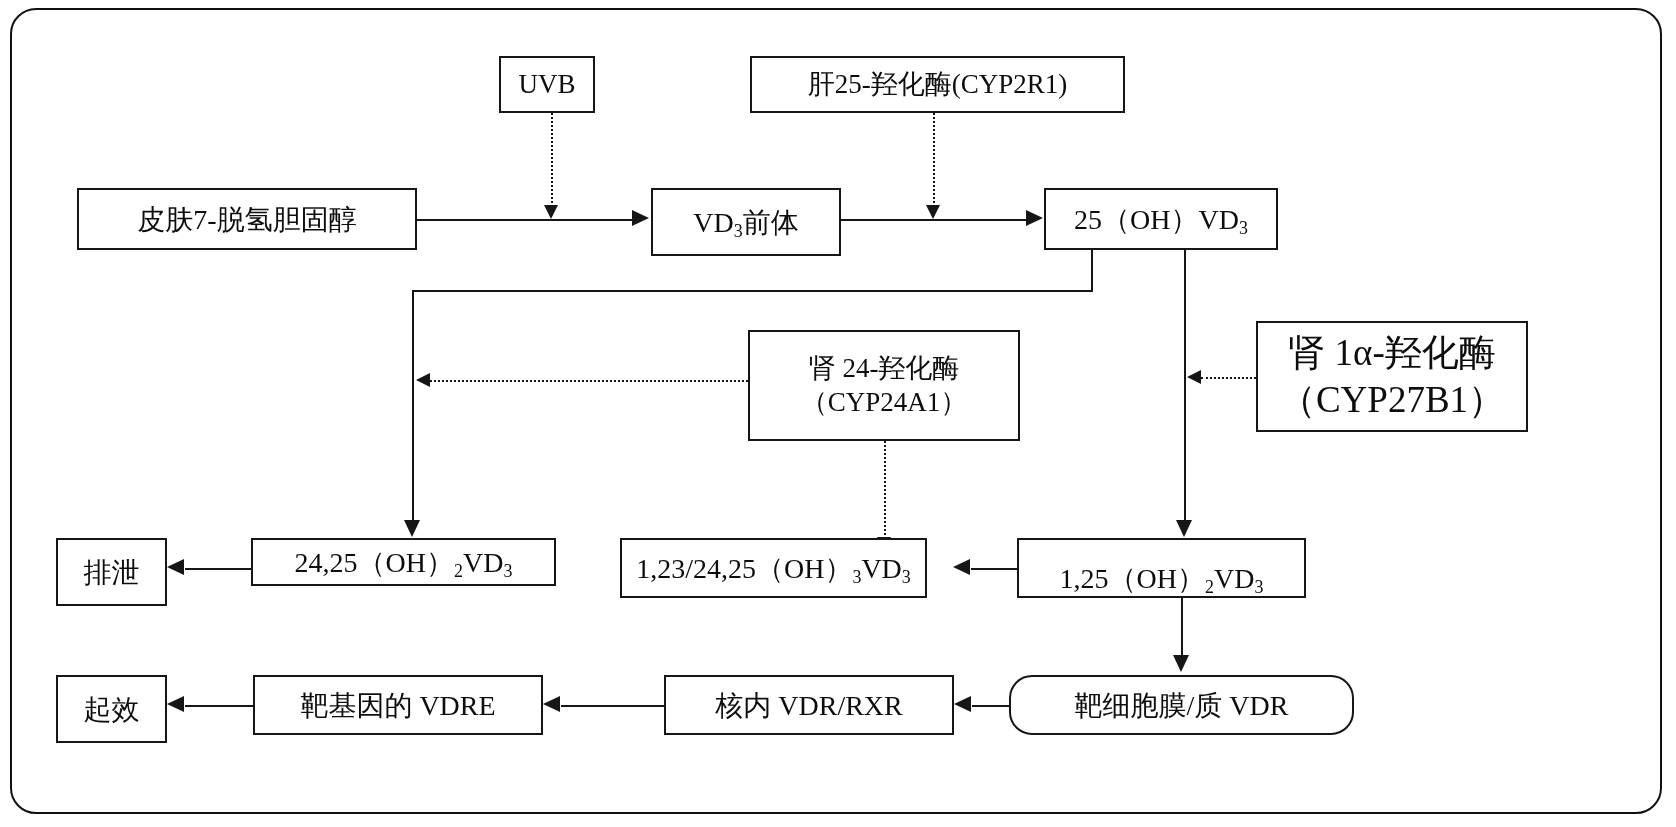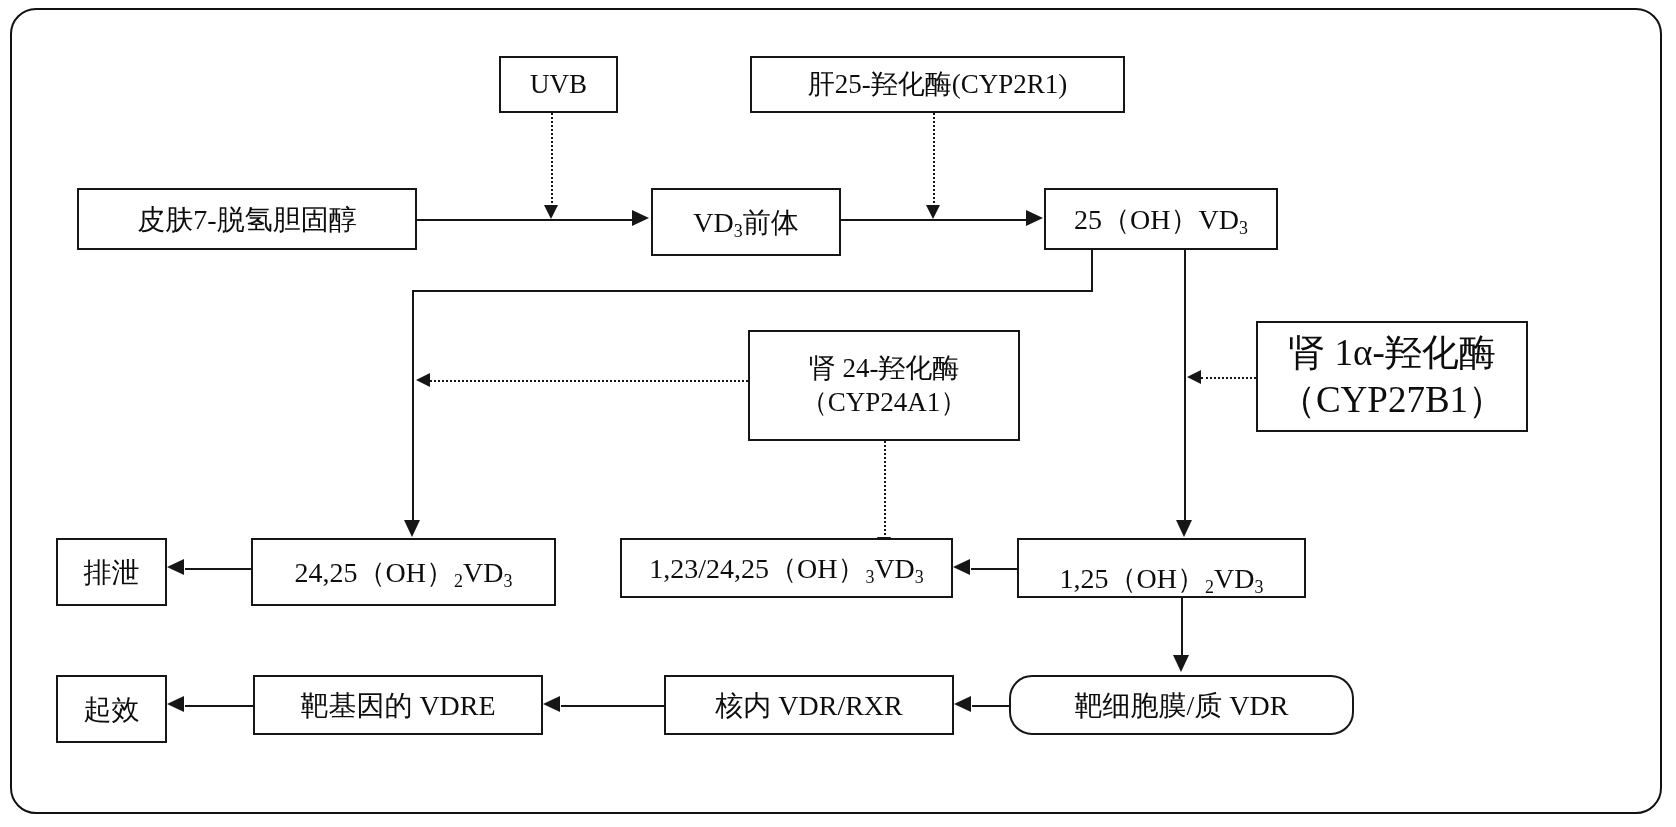--- a/index.html
+++ b/index.html
@@ -108,21 +108,21 @@
     border-top: 14px solid #161616;
   }
 </style>
 </head>
 <body>
 
 <div id="canvas">
 
   <div id="frame"></div>
 
-  <div class="node" style="left:499px; top:56px; width:119px; height:57px; font-size:27px;">
+  <div class="node" style="left:499px; top:56px; width:96px; height:57px; font-size:27px;">
     <span>UVB</span>
   </div>
 
   <div class="node" style="left:750px; top:56px; width:375px; height:57px; font-size:27px;">
     <span>肝25-羟化酶(CYP2R1)</span>
   </div>
 
   <div class="node" style="left:77px; top:188px; width:340px; height:62px; font-size:28px;">
     <span>皮肤7-脱氢胆固醇</span>
   </div>
@@ -146,25 +146,25 @@
     <span class="lines">
       <span class="l">肾 1α-羟化酶</span>
       <span class="l">（CYP27B1）</span>
     </span>
   </div>
 
   <div class="node" style="left:56px; top:538px; width:111px; height:68px; font-size:28px;">
     <span>排泄</span>
   </div>
 
-  <div class="node" style="left:251px; top:538px; width:305px; height:68px; font-size:28px;">
+  <div class="node" style="left:251px; top:538px; width:305px; height:48px; font-size:28px;">
     <span><span>24,25（OH）</span><sub>2</sub><span>VD</span><sub>3</sub></span>
   </div>
 
-  <div class="node" style="left:620px; top:538px; width:333px; height:60px; font-size:28px;">
+  <div class="node" style="left:620px; top:538px; width:307px; height:60px; font-size:28px;">
     <span><span>1,23/24,25（OH）</span><sub>3</sub><span>VD</span><sub>3</sub></span>
   </div>
 
   <div class="node" style="left:1017px; top:538px; width:289px; height:60px; font-size:28px;align-items:flex-end;">
     <span><span>1,25（OH）</span><sub>2</sub><span>VD</span><sub>3</sub></span>
   </div>
 
   <div class="node" style="left:56px; top:675px; width:111px; height:68px; font-size:28px;">
     <span>起效</span>
   </div>

